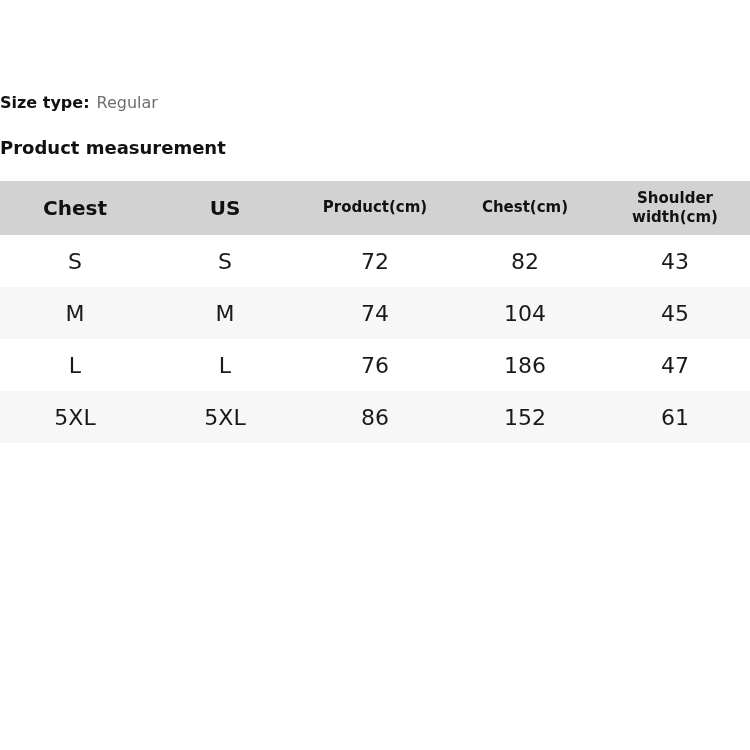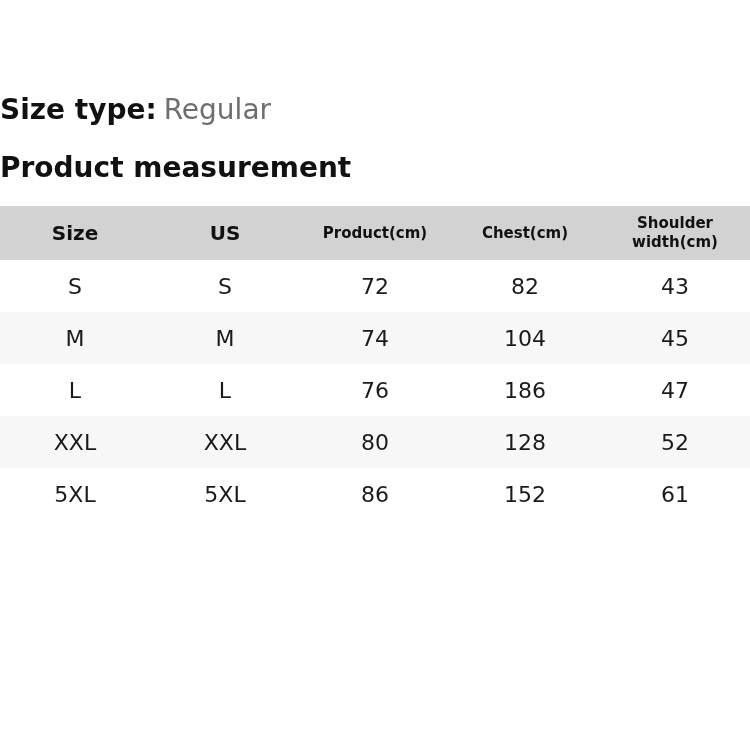--- a/index.html
+++ b/index.html
@@ -20,36 +20,36 @@
   .page {
     position: relative;
     width: 750px;
     height: 750px;
     background: var(--page-bg);
     padding-top: 94px;
     overflow: hidden;
   }
   .size-type {
     margin: 0;
-    font-size: 28px;
+    font-size: 16px;
     line-height: 1.15;
     white-space: nowrap;
   }
   .size-type .label {
     font-weight: bold;
     color: var(--heading-text);
   }
   .size-type .value {
     font-weight: normal;
     color: var(--muted-text);
     margin-left: 7px;
   }
   .section-title {
     margin: 26px 0 0 0;
-    font-size: 28px;
+    font-size: 18px;
     line-height: 1.15;
     font-weight: bold;
     color: var(--heading-text);
   }
   table.measurement {
     width: 750px;
     margin-top: 22px;
     border-collapse: collapse;
     table-layout: fixed;
   }
@@ -84,21 +84,21 @@
 <body>
 
 <div class="page">
   <p class="size-type"><span class="label">Size type:</span><span class="value">Regular</span></p>
 
   <h2 class="section-title">Product measurement</h2>
 
   <table class="measurement">
     <thead>
       <tr id="header-row">
-          <th class="big">Size</th>
+          <th class="big">Chest</th>
           <th class="big">US</th>
           <th>Product(cm)</th>
           <th>Chest(cm)</th>
           <th>Shoulder width(cm)</th>
         </tr>
     </thead>
     <tbody id="table-body">
         <tr>
           <td>S</td>
           <td>S</td>
@@ -114,27 +114,20 @@
           <td>45</td>
         </tr>
         <tr>
           <td>L</td>
           <td>L</td>
           <td>76</td>
           <td>186</td>
           <td>47</td>
         </tr>
         <tr>
-          <td>XXL</td>
-          <td>XXL</td>
-          <td>80</td>
-          <td>128</td>
-          <td>52</td>
-        </tr>
-        <tr>
           <td>5XL</td>
           <td>5XL</td>
           <td>86</td>
           <td>152</td>
           <td>61</td>
         </tr>
       </tbody>
   </table>
 </div>
 

